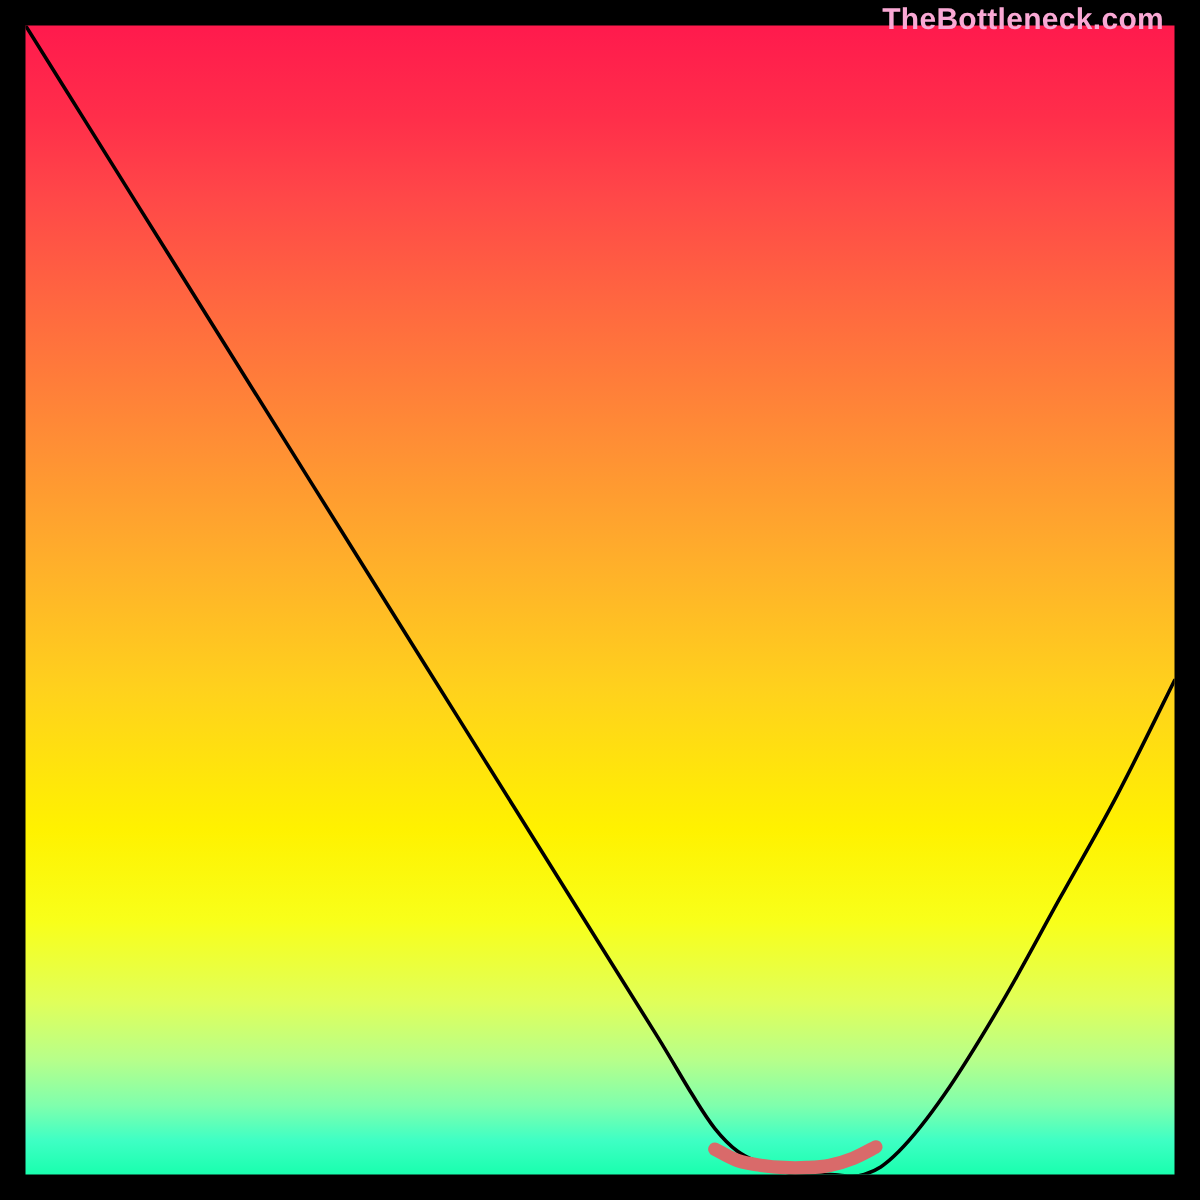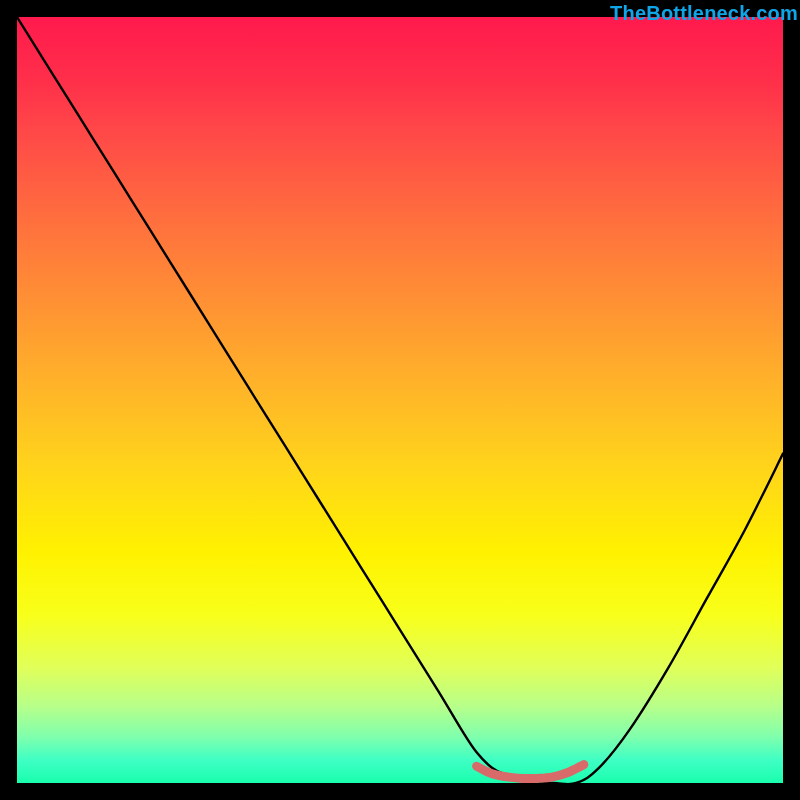--- a/index.html
+++ b/index.html
@@ -38,22 +38,22 @@
       #e0ff5a 85%,
       #b7ff8a 90%,
       #7fffad 94%,
       #3fffc4 97%,
       #19ffae 100%
     );
   }
   .watermark {
     position: absolute;
     top: 2px;
-    right: 2px;
-    color: #0ea5e9;
+    right: 24px;
+    color: #f9a8d4;
     font-size: 20px;
     font-weight: 600;
     letter-spacing: 0.2px;
     z-index: 3;
   }
   svg.curve {
     position: absolute;
     top: 17px;
     left: 17px;
     width: 766px;

